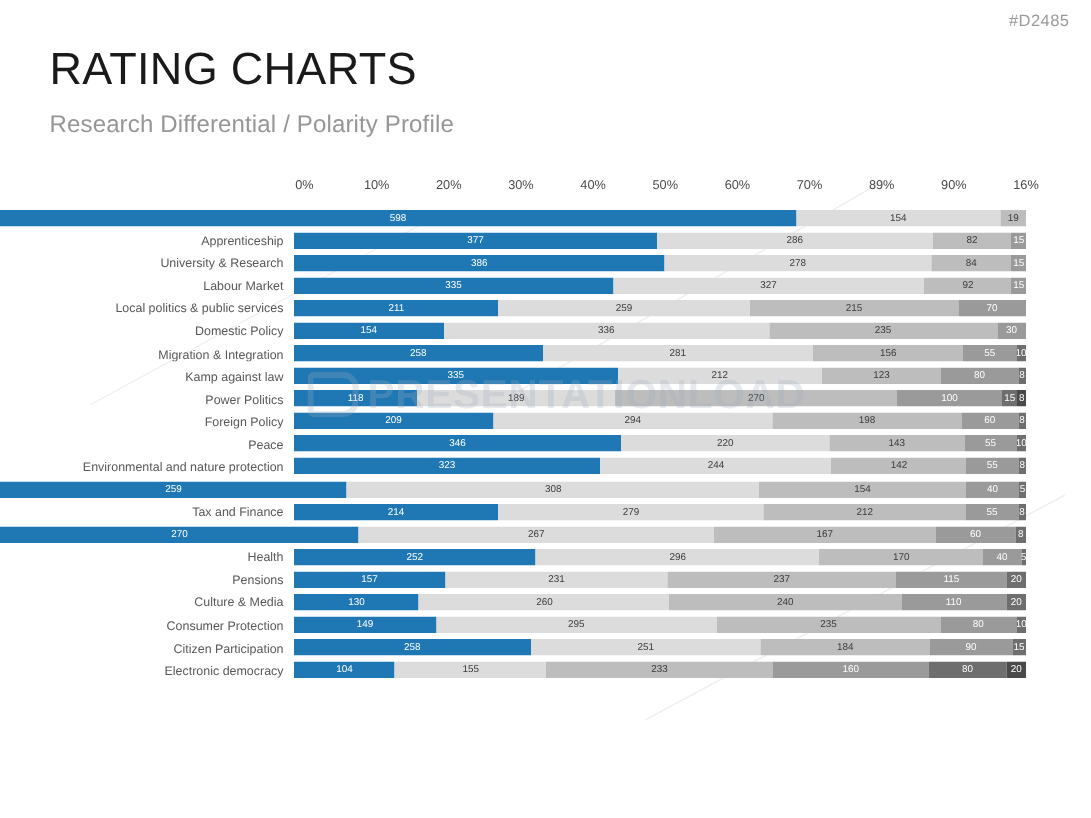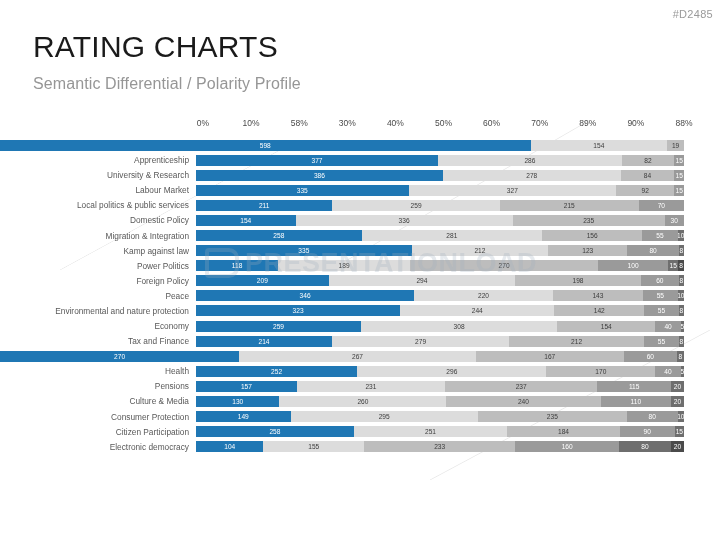--- a/index.html
+++ b/index.html
@@ -155,39 +155,39 @@
 </style>
 </head>
 <body>
 
 <div id="slide">
 
   <div id="doc-code">#D2485</div>
 
   <div id="page-title">RATING CHARTS</div>
 
-  <div id="page-subtitle">Semantic Differential / Polarity Profile</div>
+  <div id="page-subtitle">Research Differential / Polarity Profile</div>
 
   <div class="diag-streak" style="left:60px; top:150px; width:220px; height:120px;"></div>
   <div class="diag-streak" style="left:330px; top:120px; width:260px; height:150px;"></div>
   <div class="diag-streak" style="left:430px; top:330px; width:280px; height:150px;"></div>
 
   <div id="chart">
     <div id="axis-row">
         <div class="axis-tick" style="left: 0%;">0%</div>
         <div class="axis-tick" style="left: 10%;">10%</div>
-        <div class="axis-tick" style="left: 20%;">58%</div>
+        <div class="axis-tick" style="left: 20%;">20%</div>
         <div class="axis-tick" style="left: 30%; text-align: right;">30%</div>
         <div class="axis-tick" style="left: 40%;">40%</div>
         <div class="axis-tick" style="left: 50%;">50%</div>
         <div class="axis-tick" style="left: 60%;">60%</div>
         <div class="axis-tick" style="left: 70%;">70%</div>
         <div class="axis-tick" style="left: 80%;">89%</div>
         <div class="axis-tick" style="left: 90%;">90%</div>
-        <div class="axis-tick" style="left: 100%;">88%</div>
+        <div class="axis-tick" style="left: 100%;">16%</div>
       </div>
     <div id="rows">
         <div class="row">
           <div class="bar-track">
             <div class="seg s0" style="flex: 0 0 77.5616%;">598</div>
             <div class="seg s1" style="flex: 0 0 19.9741%;">154</div>
             <div class="seg s2" style="flex: 0 0 2.46433%;">19</div>
           </div>
         </div>
         <div class="row">
@@ -290,21 +290,20 @@
           <div class="row-label">Environmental and nature protection</div>
           <div class="bar-track">
             <div class="seg s0" style="flex: 0 0 41.8394%;">323</div>
             <div class="seg s1" style="flex: 0 0 31.6062%;">244</div>
             <div class="seg s2" style="flex: 0 0 18.3938%;">142</div>
             <div class="seg s3" style="flex: 0 0 7.12435%;">55</div>
             <div class="seg s4" style="flex: 0 0 1.03627%;">8</div>
           </div>
         </div>
         <div class="row">
-          <div class="row-label">Economy</div>
           <div class="bar-track">
             <div class="seg s0" style="flex: 0 0 33.812%;">259</div>
             <div class="seg s1" style="flex: 0 0 40.2089%;">308</div>
             <div class="seg s2" style="flex: 0 0 20.1044%;">154</div>
             <div class="seg s3" style="flex: 0 0 5.22193%;">40</div>
             <div class="seg s4" style="flex: 0 0 0.652742%;">5</div>
           </div>
         </div>
         <div class="row">
           <div class="row-label">Tax and Finance</div>

